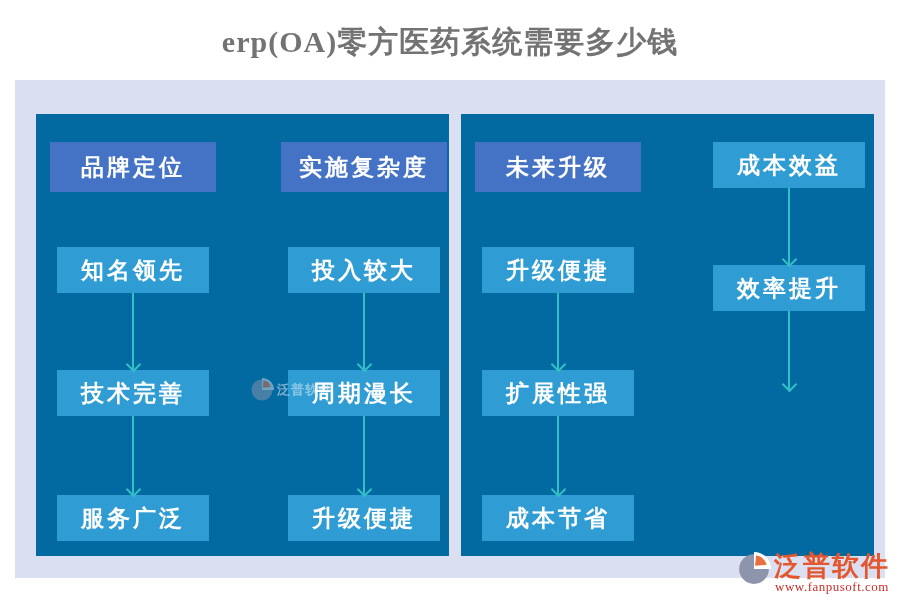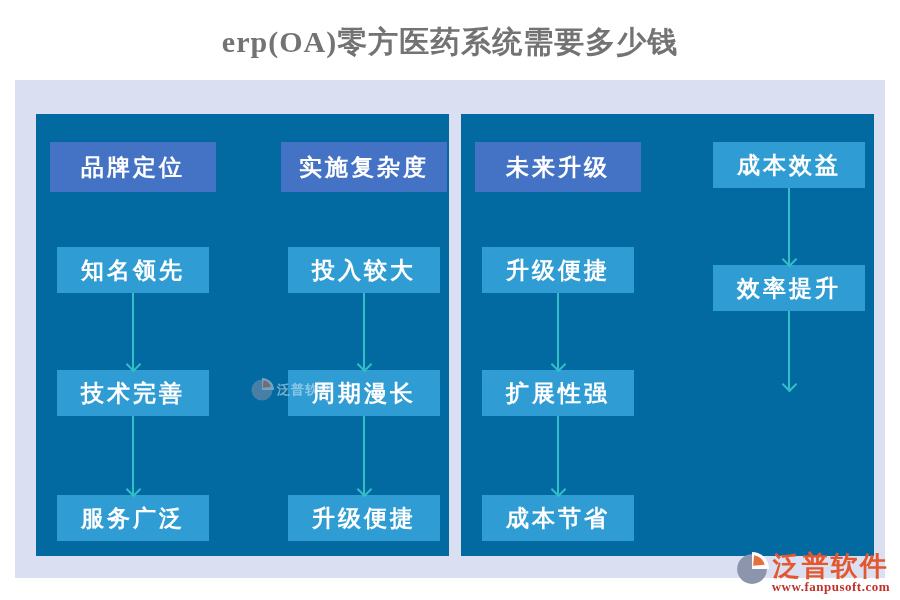--- a/index.html
+++ b/index.html
@@ -61,21 +61,21 @@
   .footer-logo {
     position:absolute; right:10px; bottom:6px; z-index:6;
     display:flex; align-items:flex-start; gap:3px;
   }
   .logo-text-wrap { display:flex; flex-direction:column; align-items:center; }
   .logo-name {
     font-size:27px; font-weight:bold; color:#E4572E; letter-spacing:2px;
     line-height:28px; font-family:"Liberation Serif", serif;
   }
   .logo-url {
-    font-size:13px; font-weight:bold; color:#C2302A; letter-spacing:0.5px;
+    font-size:13px; font-weight:normal; color:#C2302A; letter-spacing:0.5px;
     line-height:14px; font-family:"Liberation Serif", serif;
   }
   .logo-svg { display:block; }
 </style>
 </head>
 <body>
 
 <h1 class="title">erp(OA)零方医药系统需要多少钱</h1>
 
 <div class="board">

